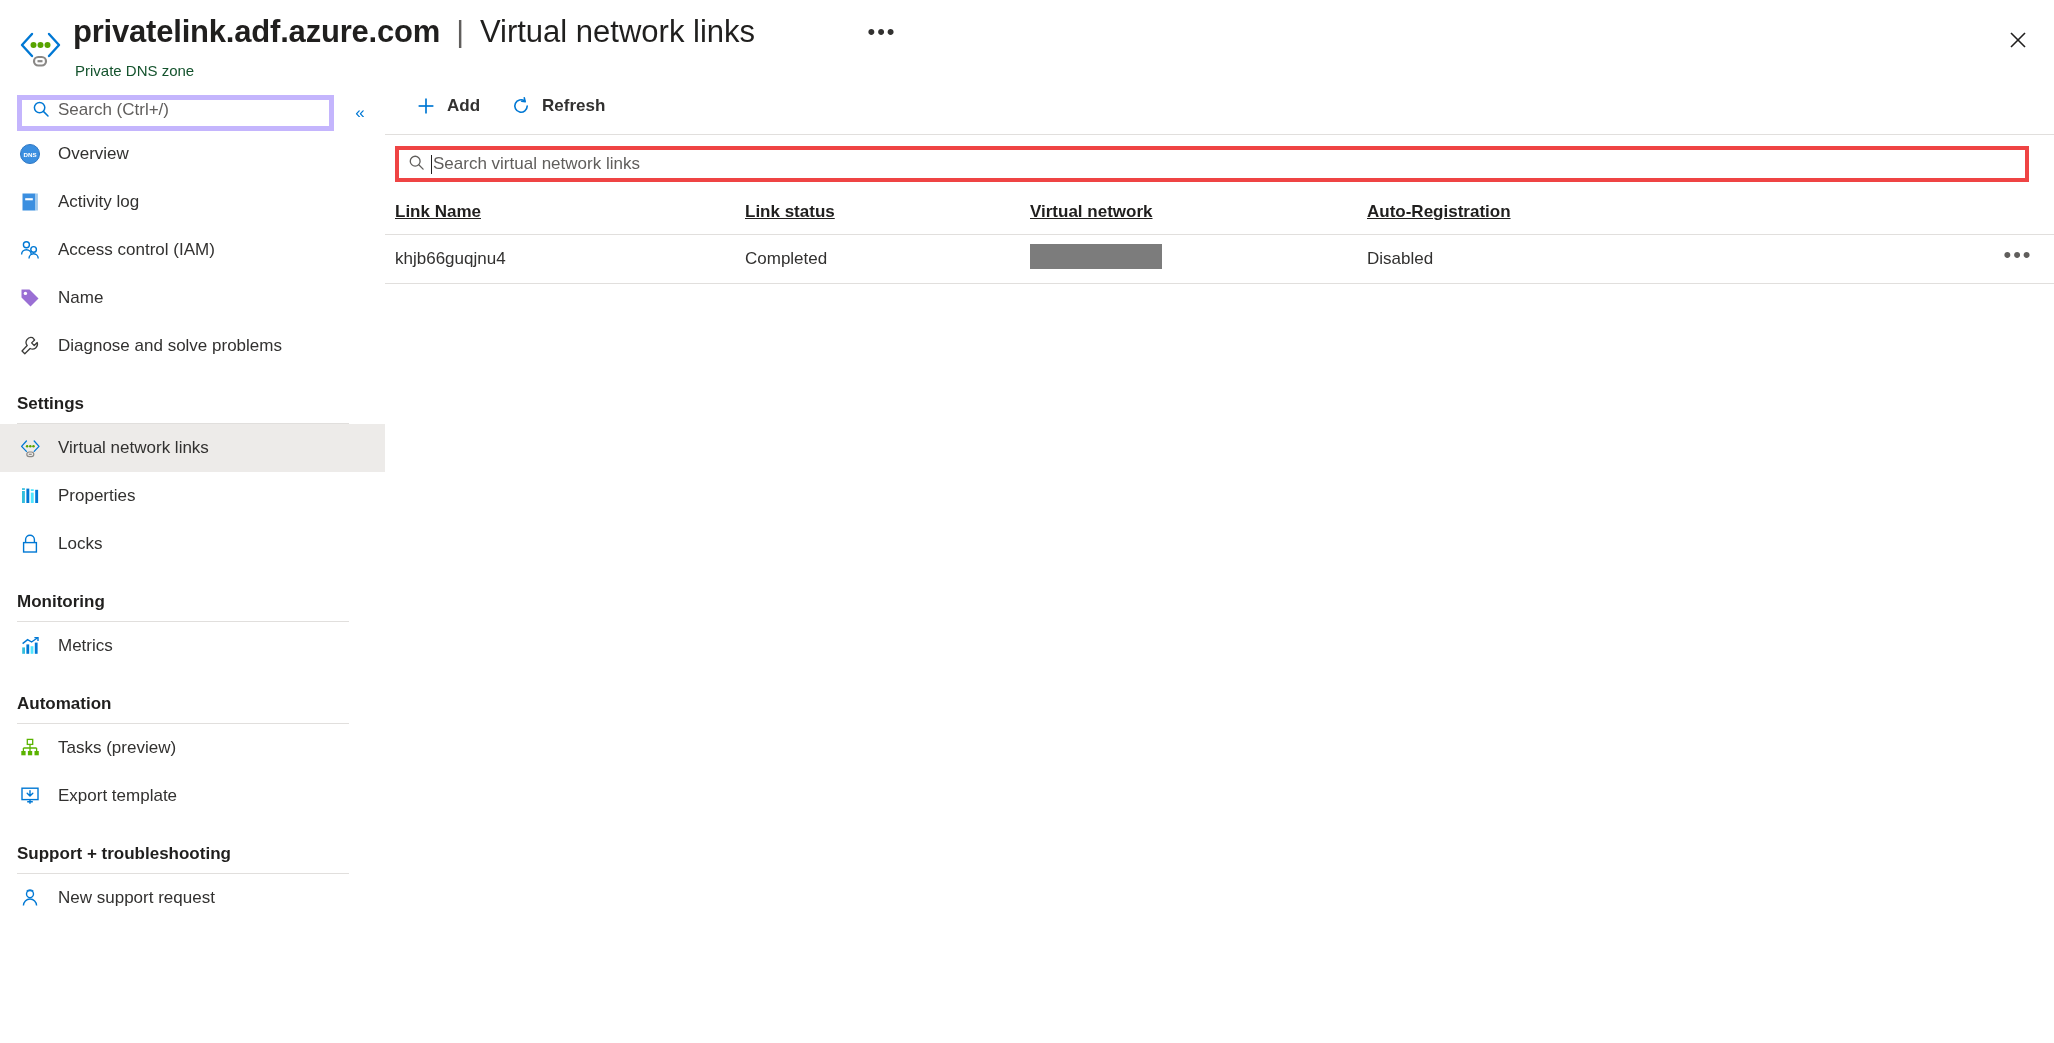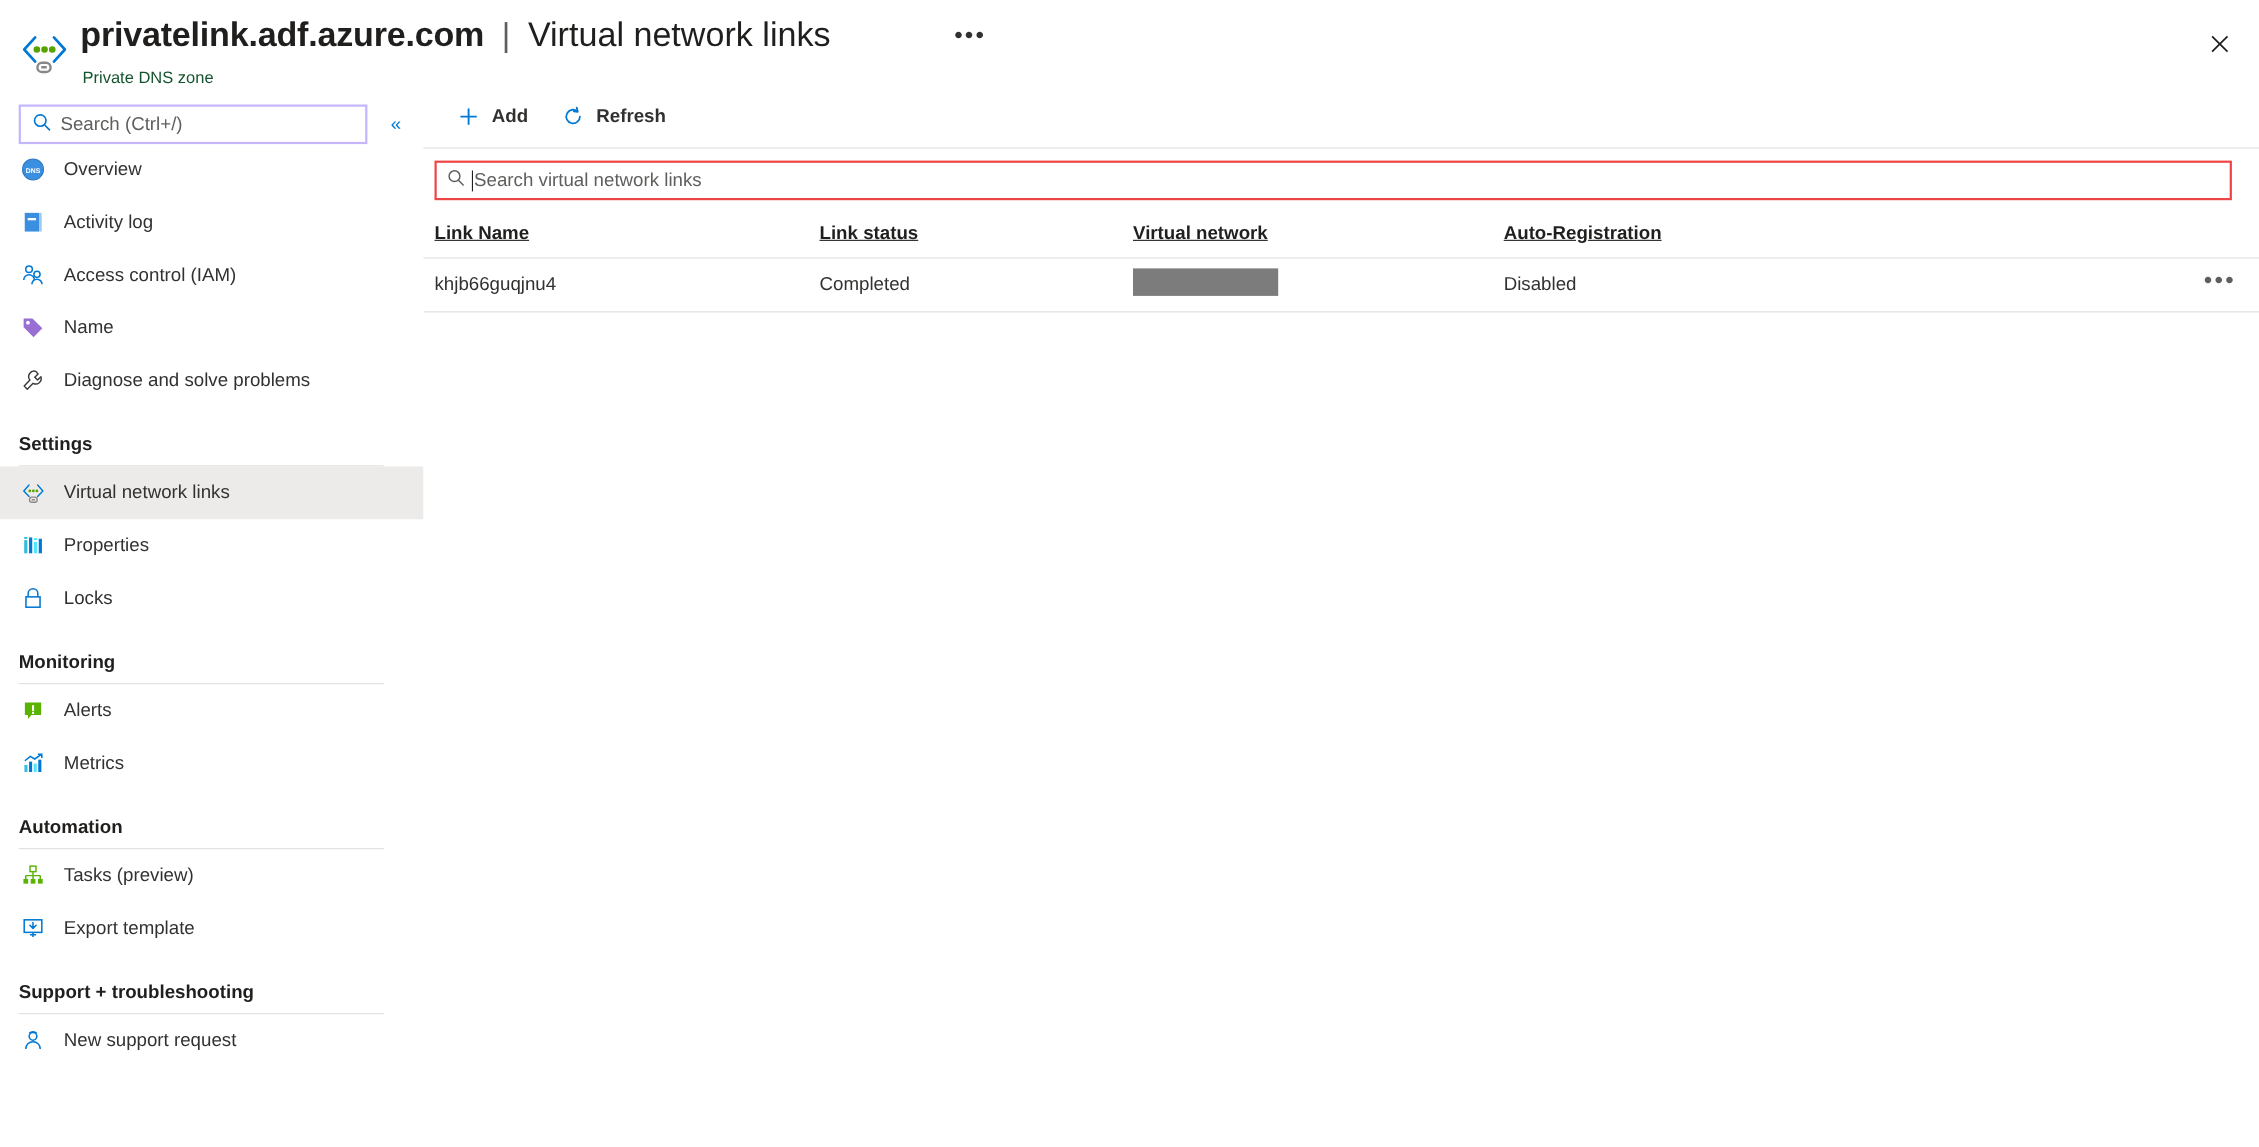--- a/index.html
+++ b/index.html
@@ -31,22 +31,22 @@
   .subtitle { position:absolute; left:75px; top:50px; font-size:15px; color:#14532d; }
   .close-btn {
     position:absolute; right:16px; top:8px; width:40px; height:40px;
     display:flex; align-items:center; justify-content:center; cursor:pointer;
   }
 
   
   .sidebar { position:absolute; left:0; top:78px; width:385px; height:965px; background:#fff; }
   .side-search-wrap { position:absolute; left:17px; top:17px; width:317px; height:36px; }
   .side-search {
-    width:100%; height:100%; border:2px solid #c4b5fd; background:#fff;
-    display:flex; align-items:center; padding-left:10px; gap:8px;
+    width:100%; height:100%; border:5px solid #c4b5fd; background:#fff;
+    display:flex; align-items:flex-start; padding-left:10px; gap:8px;
   }
   .side-search .ph { font-size:17px; color:#605e5c; }
   .collapse-btn {
     position:absolute; left:347px; top:22px; width:26px; height:26px;
     display:flex; align-items:center; justify-content:center;
     color:#0078d4; font-size:17px; cursor:pointer;
   }
 
   .nav { position:absolute; left:0; top:52px; width:385px; }
   .nav-item {
@@ -67,21 +67,21 @@
     display:flex; align-items:center; gap:10px; height:40px; padding:0 12px;
     font-size:17px; color:#323130; cursor:pointer; background:transparent; border:none;
     font-family:"Liberation Sans", sans-serif;
     font-weight:bold;
   }
   .cmd .ci { width:22px; height:22px; display:flex; align-items:center; justify-content:center; color:#0078d4; }
   .cmd-rule { position:absolute; left:0; top:56px; width:1669px; height:1px; background:#e1dfdd; }
 
   .filter-wrap { position:absolute; left:10px; top:68px; width:1634px; height:36px; }
   .filter-box {
-    width:100%; height:100%; border:2px solid #ef4444; background:#fff;
+    width:100%; height:100%; border:4px solid #ef4444; background:#fff;
     display:flex; align-items:center; padding-left:9px; gap:6px;
   }
   .filter-box .ph { font-size:17px; color:#605e5c; position:relative; }
   .caret {
     display:inline-block; width:1px; height:19px; background:#201f1e;
     margin-right:1px; vertical-align:middle;
   }
 
   
   .table { position:absolute; left:0; top:112px; width:1669px; }
@@ -255,30 +255,20 @@
         <span class="lbl">Locks</span>
       </div>
 
       <div class="nav-section">
         <div class="sec-title">Monitoring</div>
         <div class="sec-rule"></div>
       </div>
       <div class="nav-item">
         <span class="ico">
           <svg width="22" height="22" viewBox="0 0 22 22">
-            <path d="M3.6 3.6 H18.4 V15 H9.6 L6.4 18.6 V15 H3.6 Z" fill="#5ab300"></path>
-            <rect x="10.1" y="6.1" width="1.9" height="5.2" fill="#ffffff"></rect>
-            <rect x="10.1" y="12.1" width="1.9" height="1.9" fill="#ffffff"></rect>
-          </svg>
-        </span>
-        <span class="lbl">Alerts</span>
-      </div>
-      <div class="nav-item">
-        <span class="ico">
-          <svg width="22" height="22" viewBox="0 0 22 22">
             <rect x="3.2" y="12.4" width="2.8" height="6.4" fill="#32bedd"></rect>
             <rect x="7.4" y="9.4" width="2.8" height="9.4" fill="#0078d4"></rect>
             <rect x="11.6" y="11.2" width="2.8" height="7.6" fill="#50e6ff"></rect>
             <rect x="15.8" y="7.6" width="2.8" height="11.2" fill="#0078d4"></rect>
             <path d="M3.6 8.6 L8.6 4.6 L12.6 7 L18.6 2.8" fill="none" stroke="#0078d4" stroke-width="1.4"></path>
             <path d="M15.4 2.6 L19 2.6 L19 6.1" fill="none" stroke="#0078d4" stroke-width="1.4"></path>
           </svg>
         </span>
         <span class="lbl">Metrics</span>
       </div>

